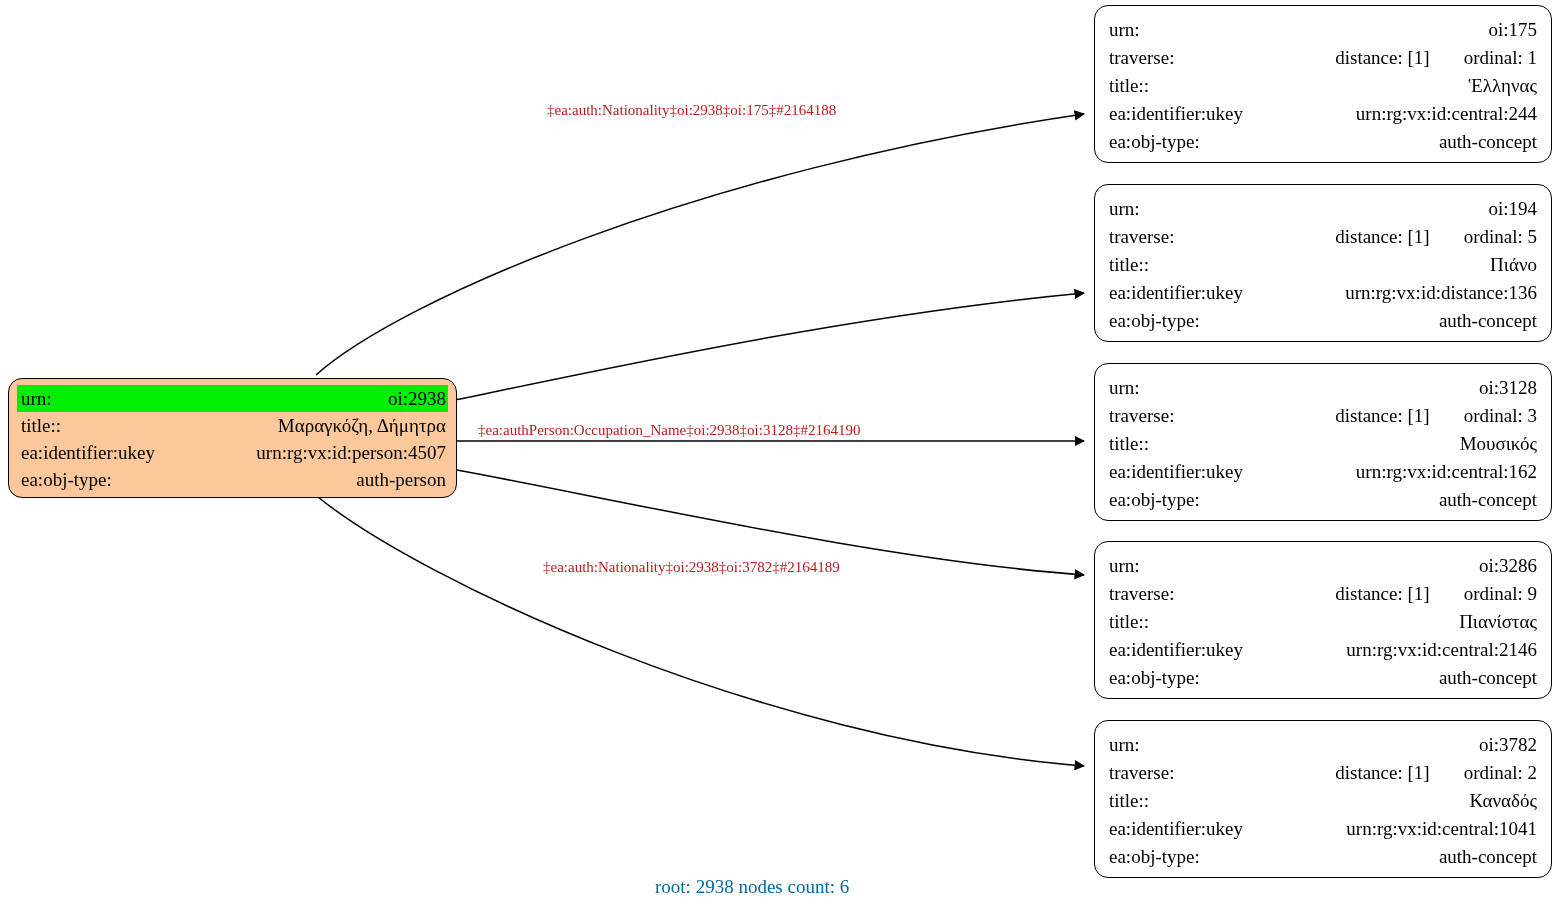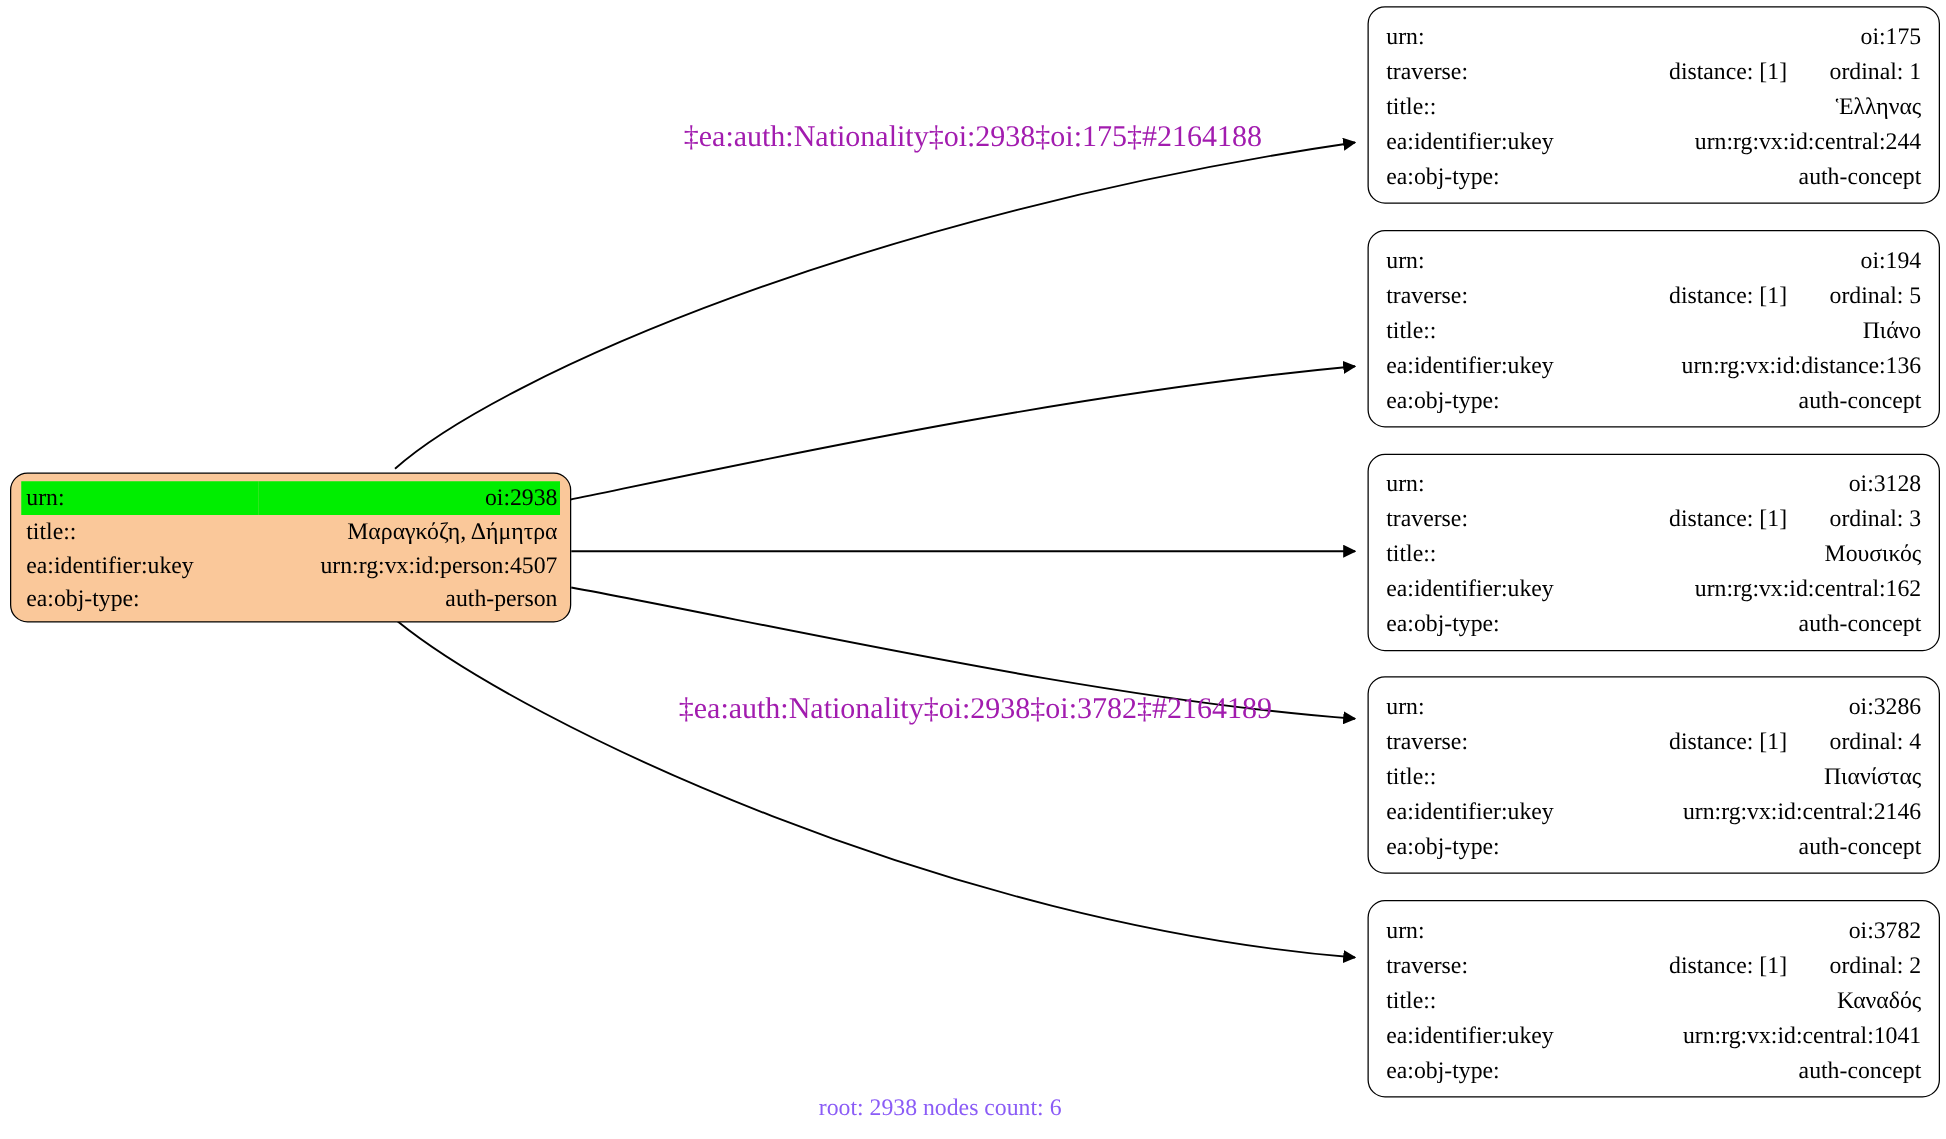--- a/index.html
+++ b/index.html
@@ -89,32 +89,32 @@
   .node.root tr.first td.key { padding-left: 4px; }
 
   .leaf .rowtable td.key { width: 172px; }
   .leaf .rowtable td.val { }
 
   .traverse-val .gap { display: inline-block; width: 34px; }
 
   
   .edge-label {
     position: absolute;
-    font-size: 24px;
+    font-size: 15px;
     line-height: 22px;
     white-space: nowrap;
-    color: #a21caf;
+    color: #b91c1c;
     background: transparent;
   }
 
   .caption {
     position: absolute;
     font-size: 19px;
     white-space: nowrap;
-    color: #8b5cf6;
+    color: #0369a1;
   }
 </style>
 </head>
 <body>
 
 <div id="graph-canvas">
 
   <svg class="edge-layer" viewBox="0 0 1557 911">
     <defs>
       <marker id="arrow" viewBox="0 0 10 10" refX="9" refY="5" markerWidth="7" markerHeight="7" orient="auto-start-reverse">
@@ -239,21 +239,21 @@
 
   <div class="node leaf" style="left:1094px; top:541px; width:458px; height:158px;">
     <table class="rowtable">
       <tbody>
           <tr>
         <td class="key">urn:</td>
         <td class="val">oi:3286</td>
       </tr>
       <tr>
         <td class="key">traverse:</td>
-        <td class="val traverse-val"><span>distance: [1]</span><span class="gap"></span><span>ordinal: 4</span></td>
+        <td class="val traverse-val"><span>distance: [1]</span><span class="gap"></span><span>ordinal: 9</span></td>
       </tr>
       <tr>
         <td class="key">title::</td>
         <td class="val">Πιανίστας</td>
       </tr>
       <tr>
         <td class="key">ea:identifier:ukey</td>
         <td class="val">urn:rg:vx:id:central:2146</td>
       </tr>
       <tr>
@@ -287,19 +287,20 @@
         <td class="key">ea:obj-type:</td>
         <td class="val">auth-concept</td>
       </tr>
     </tbody>
       </table>
   </div>
 
   <div class="edge-label" style="left:547px; top:99px;">‡ea:auth:Nationality‡oi:2938‡oi:175‡#2164188</div>
 
 
+  <div class="edge-label" style="left:478px; top:419px;">‡ea:authPerson:Occupation_Name‡oi:2938‡oi:3128‡#2164190</div>
 
 
   <div class="edge-label" style="left:543px; top:556px;">‡ea:auth:Nationality‡oi:2938‡oi:3782‡#2164189</div>
 
   <div class="caption" style="left:655px; top:876px;">root: 2938 nodes count: 6</div>
 
 </div>
 
 </body></html>

